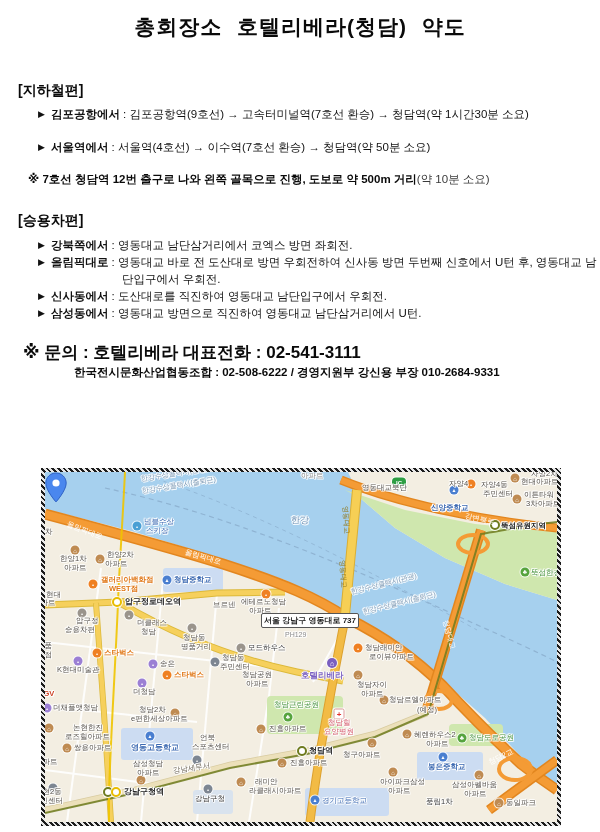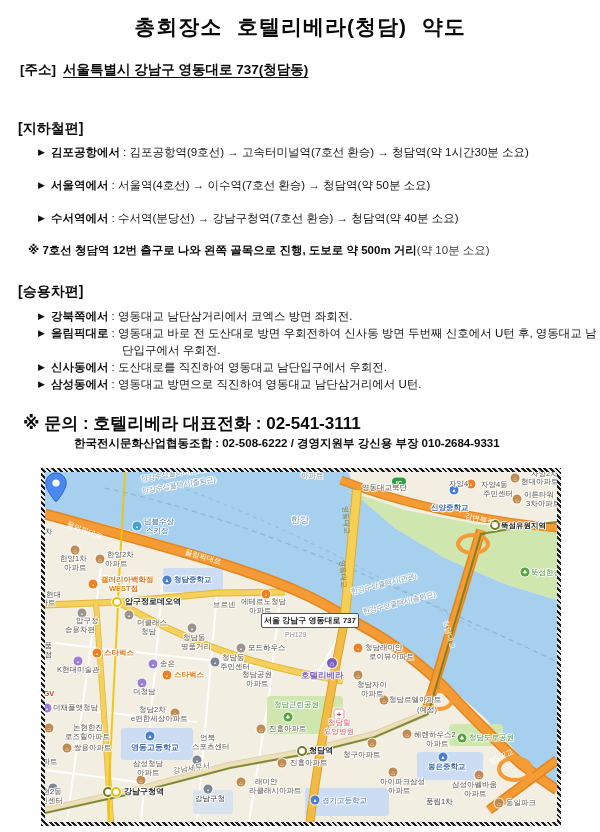--- a/index.html
+++ b/index.html
@@ -55,29 +55,25 @@
   .hotel-label{position:absolute;left:256px;top:204px;font-size:8.5px;font-weight:bold;color:#7a5fc0;
            z-index:5;transform:translateY(-50%);white-space:nowrap;
            text-shadow:1px 0 0 #fff,-1px 0 0 #fff,0 1px 0 #fff,0 -1px 0 #fff;}
 </style>
 </head>
 <body>
 
 <div class="page">
   <div class="title">총회장소 호텔리베라(청담) 약도</div>
 
-  <div class="addr">
-    <span>[주소]</span><span class="addr-text">서울특별시 강남구 영동대로 737(청담동)</span>
-  </div>
 
   <div class="sec sec-subway">[지하철편]</div>
   <div class="sub-rows">
       <div class="sub-row"><span class="blt">▶</span><span class="origin">김포공항에서</span><span> : 김포공항역(9호선) → 고속터미널역(7호선 환승) → 청담역(약 1시간30분 소요)</span></div>
       <div class="sub-row"><span class="blt">▶</span><span class="origin">서울역에서</span><span> : 서울역(4호선) → 이수역(7호선 환승) → 청담역(약 50분 소요)</span></div>
-      <div class="sub-row"><span class="blt">▶</span><span class="origin">수서역에서</span><span> : 수서역(분당선) → 강남구청역(7호선 환승) → 청담역(약 40분 소요)</span></div>
     </div>
 
   <div class="note">
     <span>※ 7호선 청담역 12번 출구로 나와 왼쪽 골목으로 진행, 도보로 약 500m 거리</span><span class="note-light">(약 10분 소요)</span>
   </div>
 
   <div class="sec sec-car">[승용차편]</div>
   <div class="car-rows">
       <div class="car-row"><span class="blt">▶</span><span class="origin">강북쪽에서</span><span> : 영동대교 남단삼거리에서 코엑스 방면 좌회전.</span></div>
       <div class="car-row"><span class="blt">▶</span><span class="origin">올림픽대로</span><span> : 영동대교 바로 전 도산대로 방면 우회전하여 신사동 방면 두번째 신호에서 U턴 후, 영동대교 남단입구에서 우회전.</span></div>

